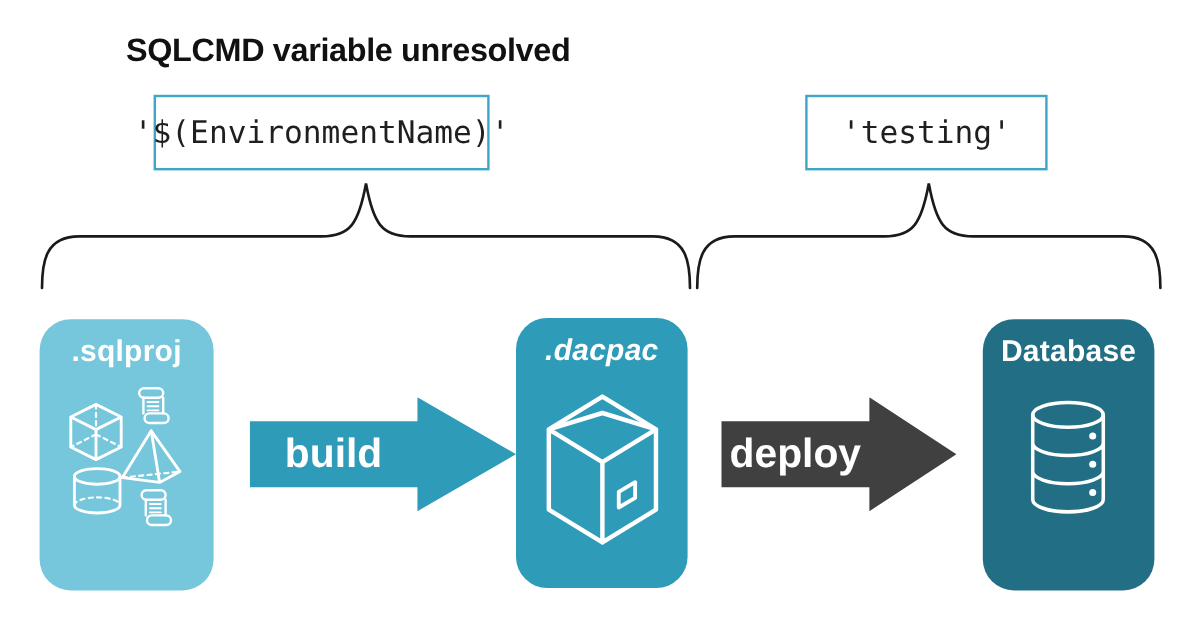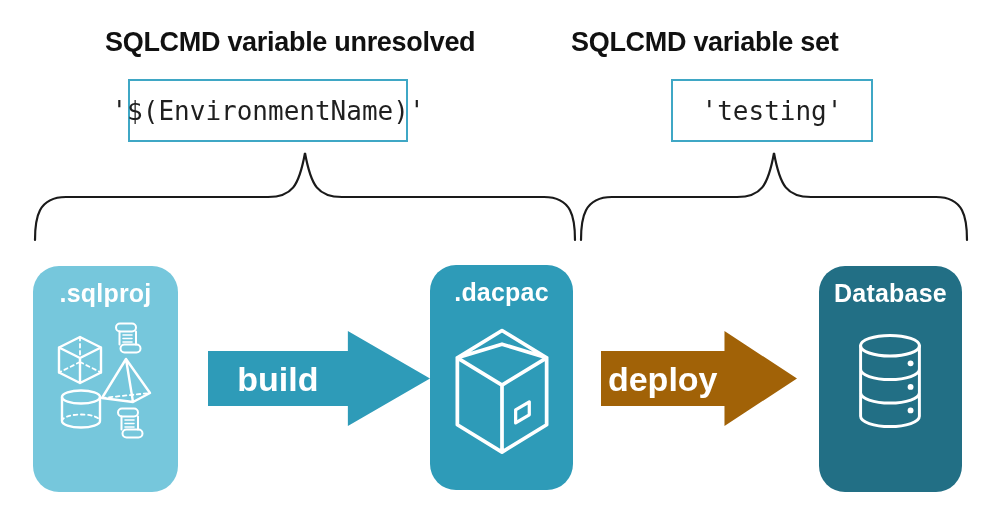--- a/index.html
+++ b/index.html
@@ -22,21 +22,21 @@
     font-family:"DejaVu Sans Mono",monospace;font-size:26px;color:#1f1f1f;white-space:nowrap;
   }
   .code-box.left{left:128px;width:280px;}
   .code-box.right{left:671px;width:202px;}
   
   .overlay{position:absolute;left:0;top:0;width:1000px;height:522px;pointer-events:none;}
   .overlay path{fill:none;stroke-width:2.2px;stroke-linecap:round;}
   
   .card{position:absolute;border-radius:26px;}
   .card.sqlproj{left:33px;top:266px;width:145px;height:226px;}
-  .card.dacpac{left:430px;top:265px;width:143px;height:225px;}
+  .card.dacpac{left:430px;top:265px;width:143px;height:225px;font-style:italic;}
   .card.database{left:819px;top:266px;width:143px;height:226px;}
   .card-title{
     margin-top:13px;text-align:center;color:#fff;font-size:25px;font-weight:700;
     letter-spacing:0.2px;white-space:nowrap;
   }
   .icon{position:absolute;}
   .icon svg{display:block;width:100%;height:100%;}
   .wire{fill:none;stroke:#fff;stroke-linejoin:round;stroke-linecap:round;}
   .dash{stroke-dasharray:3.5 3.5;}
   .dot{fill:#fff;stroke:none;}
@@ -59,21 +59,20 @@
     position:absolute;left:0;width:63%;top:50%;transform:translateY(-50%);
     text-align:center;color:#fff;font-size:34px;font-weight:700;white-space:nowrap;
   }
 </style>
 </head>
 <body>
 
 <div class="canvas">
 
   <div class="heading left">SQLCMD variable unresolved</div>
-  <div class="heading right">SQLCMD variable set</div>
 
   <div class="code-box left">
     <span>'$(EnvironmentName)'</span>
   </div>
   <div class="code-box right">
     <span>'testing'</span>
   </div>
 
   <svg class="overlay" viewBox="0 0 1000 522">
     <path d="M 35 240 C 35 218, 38 197, 66 197 L 268 197 C 292 197, 299 186, 305 153
@@ -137,21 +136,21 @@
       <svg viewBox="0 0 100 112">
         <path class="wire" stroke-width="3" d="M50,4 L86,26 L50,48 L14,26 Z
                  M14,26 L50,15 L86,26
                  M14,26 V80 L50,102 V48
                  M86,26 V80 L50,102"></path>
         <path class="wire" stroke-width="2.6" d="M61,68 L72,61.5 V72 L61,78.5 Z"></path>
       </svg>
     </div>
   </div>
 
-  <div class="arrow deploy" style="background-color: #a16207;">
+  <div class="arrow deploy" style="background-color: #404040;">
     <span class="arrow-label">deploy</span>
   </div>
 
   <div class="card database" style="background-color: rgb(34, 111, 133);">
     <div class="card-title">Database</div>
 
     <div class="icon ic-database">
       <svg viewBox="0 0 76 100">
         <ellipse class="wire" stroke-width="3" cx="38" cy="14" rx="30" ry="10.5"></ellipse>
         <path class="wire" stroke-width="3" d="M8,14 V86 M68,14 V86

